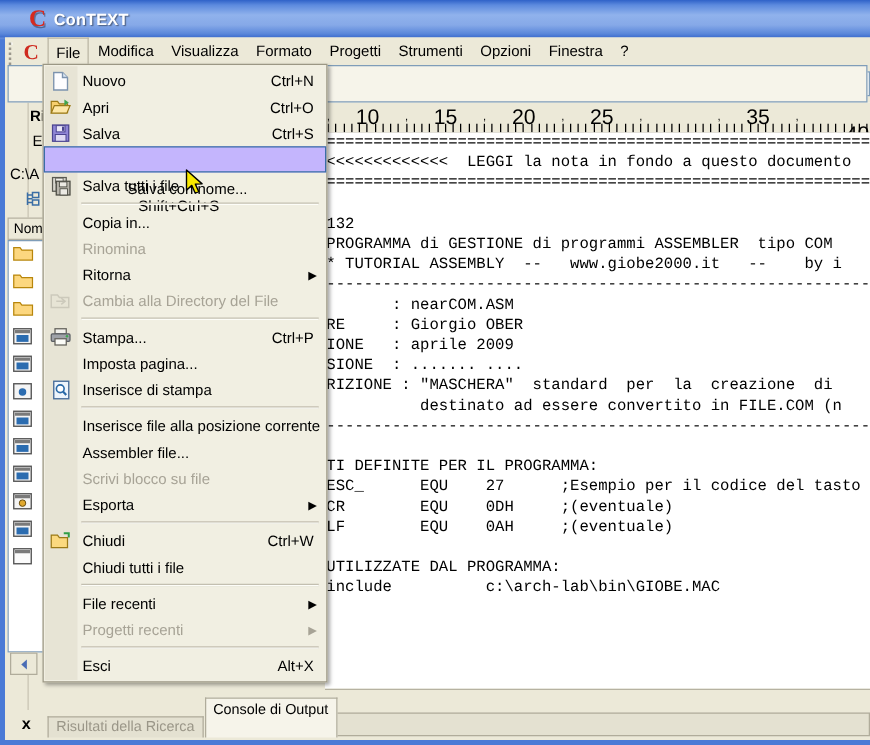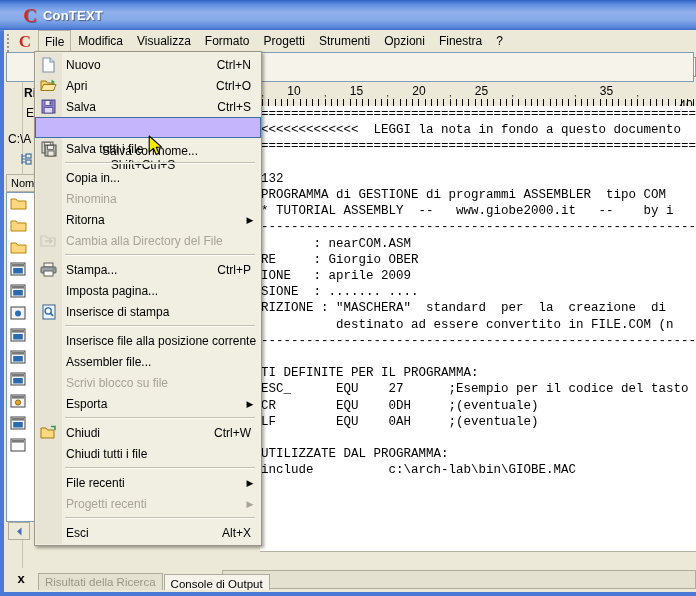--- a/index.html
+++ b/index.html
@@ -129,21 +129,21 @@
   .editor-wrap{
     position:absolute;left:256px;top:52px;width:436px;height:486px;
     background:#fff;
   }
   .ruler{
     position:absolute;left:0;top:0;width:436px;height:24px;
     background:#ece9d8;border-bottom:1px solid #9c9888;overflow:hidden;
   }
   .ruler .nums{position:absolute;left:0;top:2px;height:12px;width:436px;}
   .ruler .num{
-    position:absolute;top:0;font-size:12px;color:#000;transform:translateX(-50%);
+    position:absolute;top:0;font-size:17px;color:#000;transform:translateX(-50%);
     font-family:"Liberation Sans",sans-serif;
   }
   .ruler .minor{position:absolute;top:4px;font-size:9px;color:#000;transform:translateX(-50%);}
   .ruler .ticks{position:absolute;left:0;bottom:0;height:8px;width:436px;}
   .ruler .tk{position:absolute;bottom:0;width:1px;background:#000;}
   .code{
     position:absolute;left:0;top:24px;width:436px;height:444px;
     background:#fff;overflow:hidden;
     font-family:"Liberation Mono","DejaVu Sans Mono",monospace;
     font-size:12.5px;line-height:16.2px;white-space:pre;color:#000;
@@ -163,21 +163,21 @@
     position:absolute;left:10px;top:4px;width:14px;height:14px;
     font-size:13px;font-weight:bold;line-height:14px;text-align:center;color:#000;
     font-family:"Liberation Sans",sans-serif;
   }
   .tabs{position:absolute;left:34px;top:2px;height:20px;display:flex;align-items:flex-end;justify-content:center;}
   .tab{
     height:17px;line-height:17px;padding:0 6px;font-size:11.5px;
     border:1px solid #b0ac9b;border-bottom:none;box-sizing:border-box;
     background:#e4e1d1;color:#9a9688;margin-right:1px;
   }
-  .tab.active{background:#f6f4ea;color:#000;height:16px;line-height:19px;}
+  .tab.active{background:#f6f4ea;color:#000;height:32px;line-height:19px;}
   .tabs-fill{
     position:absolute;left:218px;top:2px;width:474px;height:19px;
     background:#e4e1d1;border:1px solid #b0ac9b;box-sizing:border-box;
   }
   .out-area{
     position:absolute;left:2px;top:22px;width:688px;height:30px;
     background:#f6f4ea;border:1px solid #7f9db9;box-sizing:border-box;
   }
 
   

